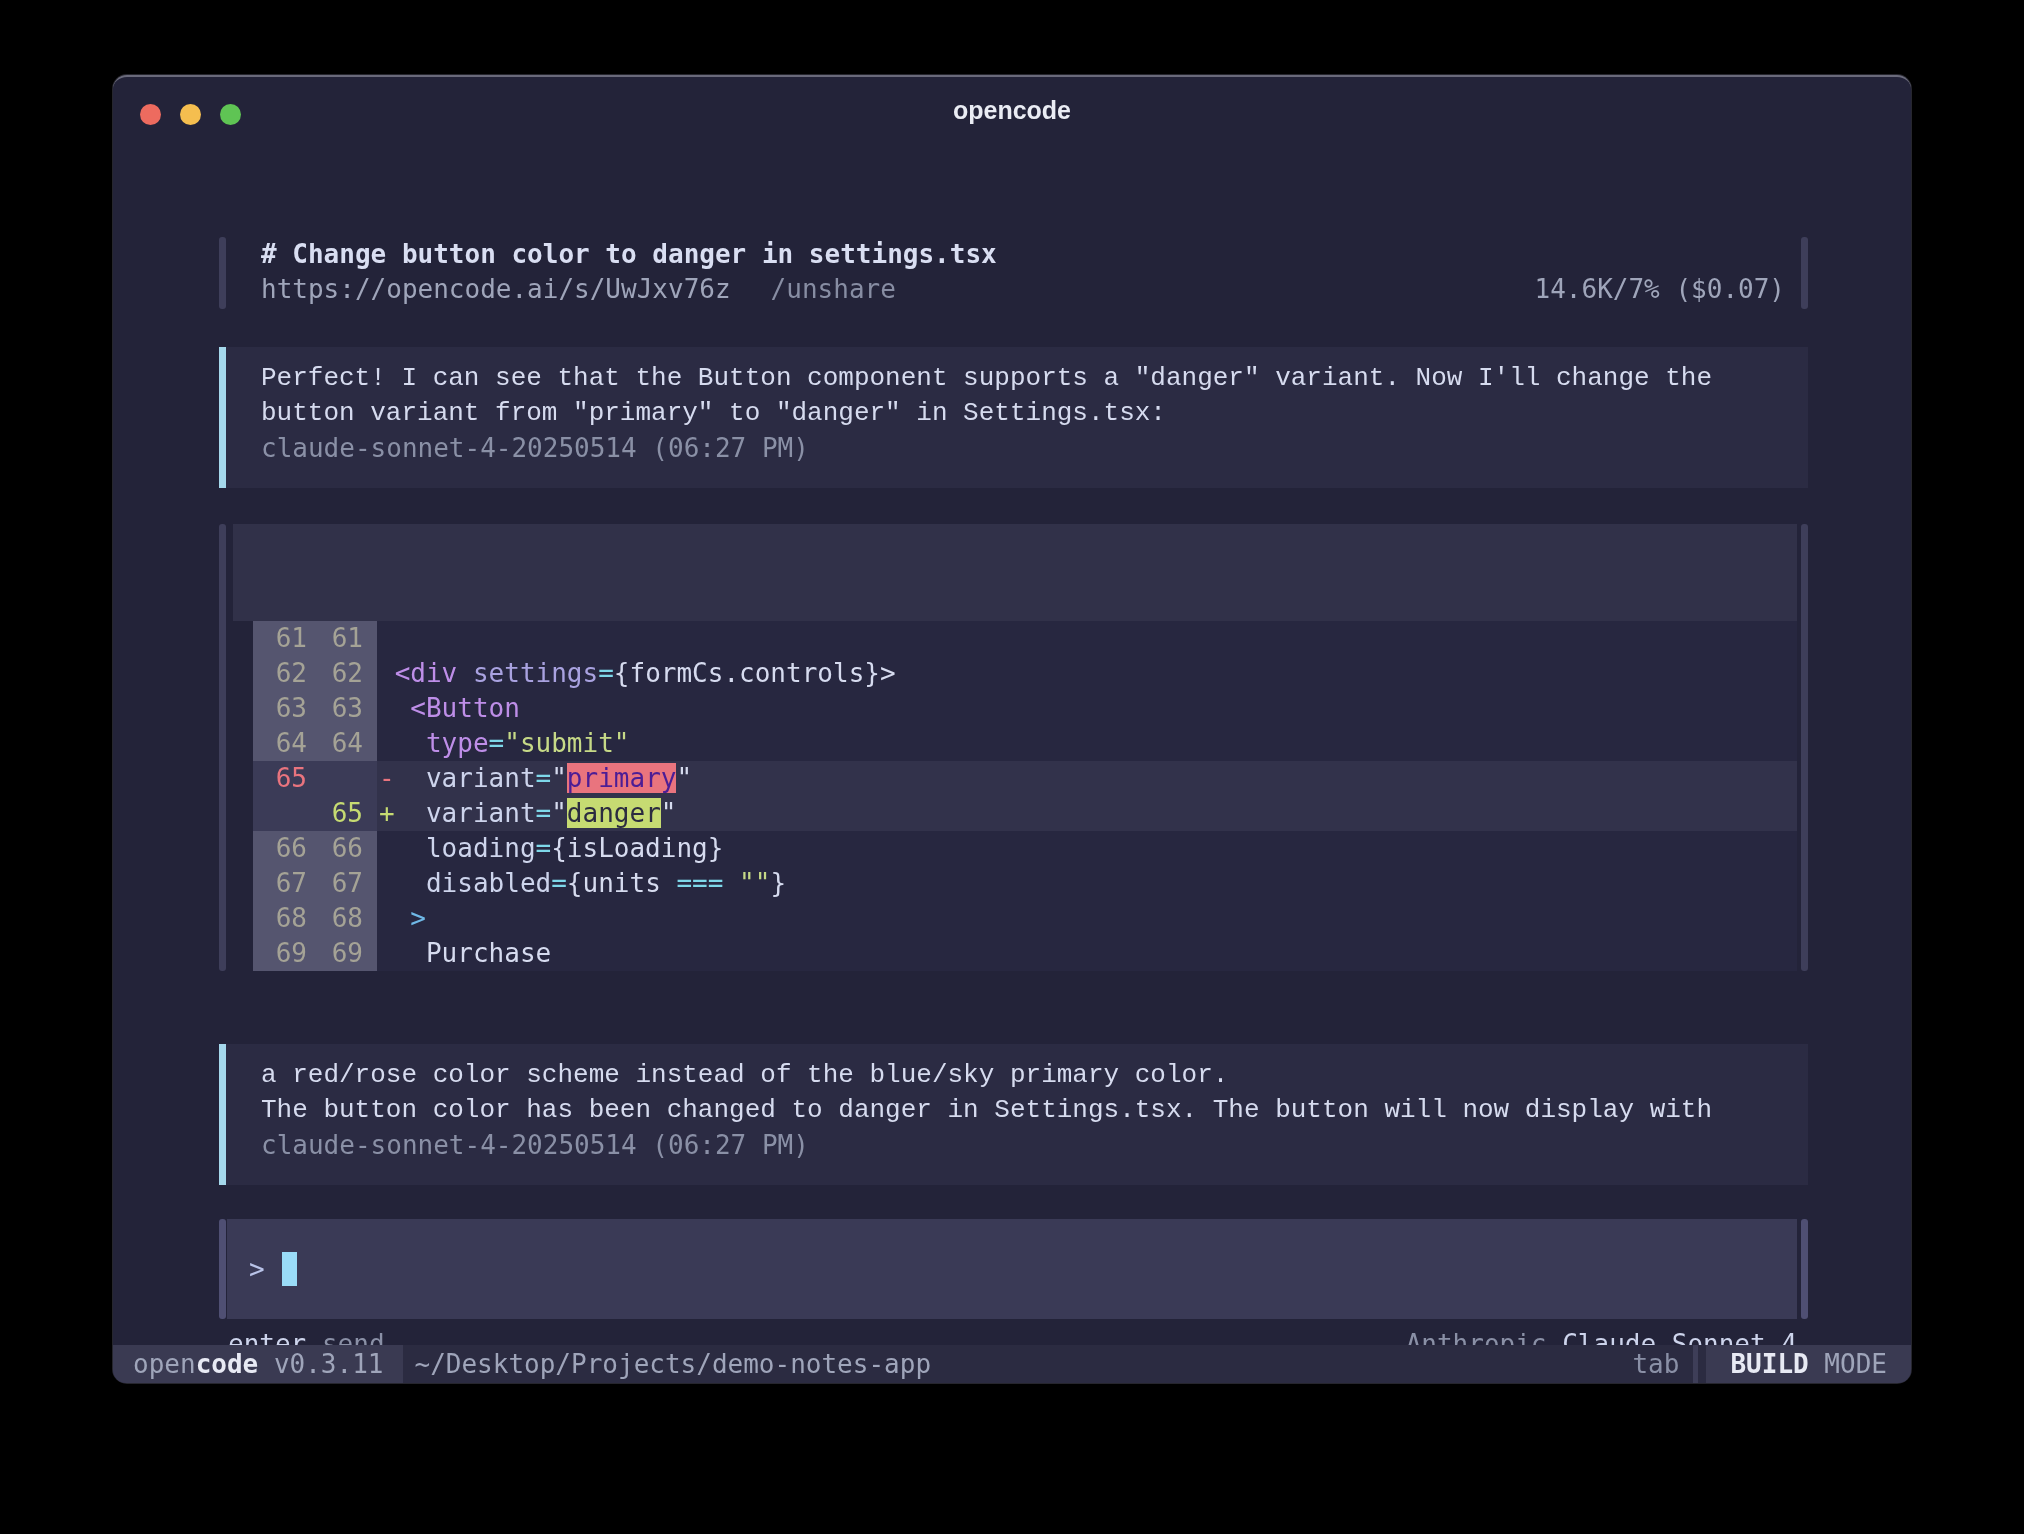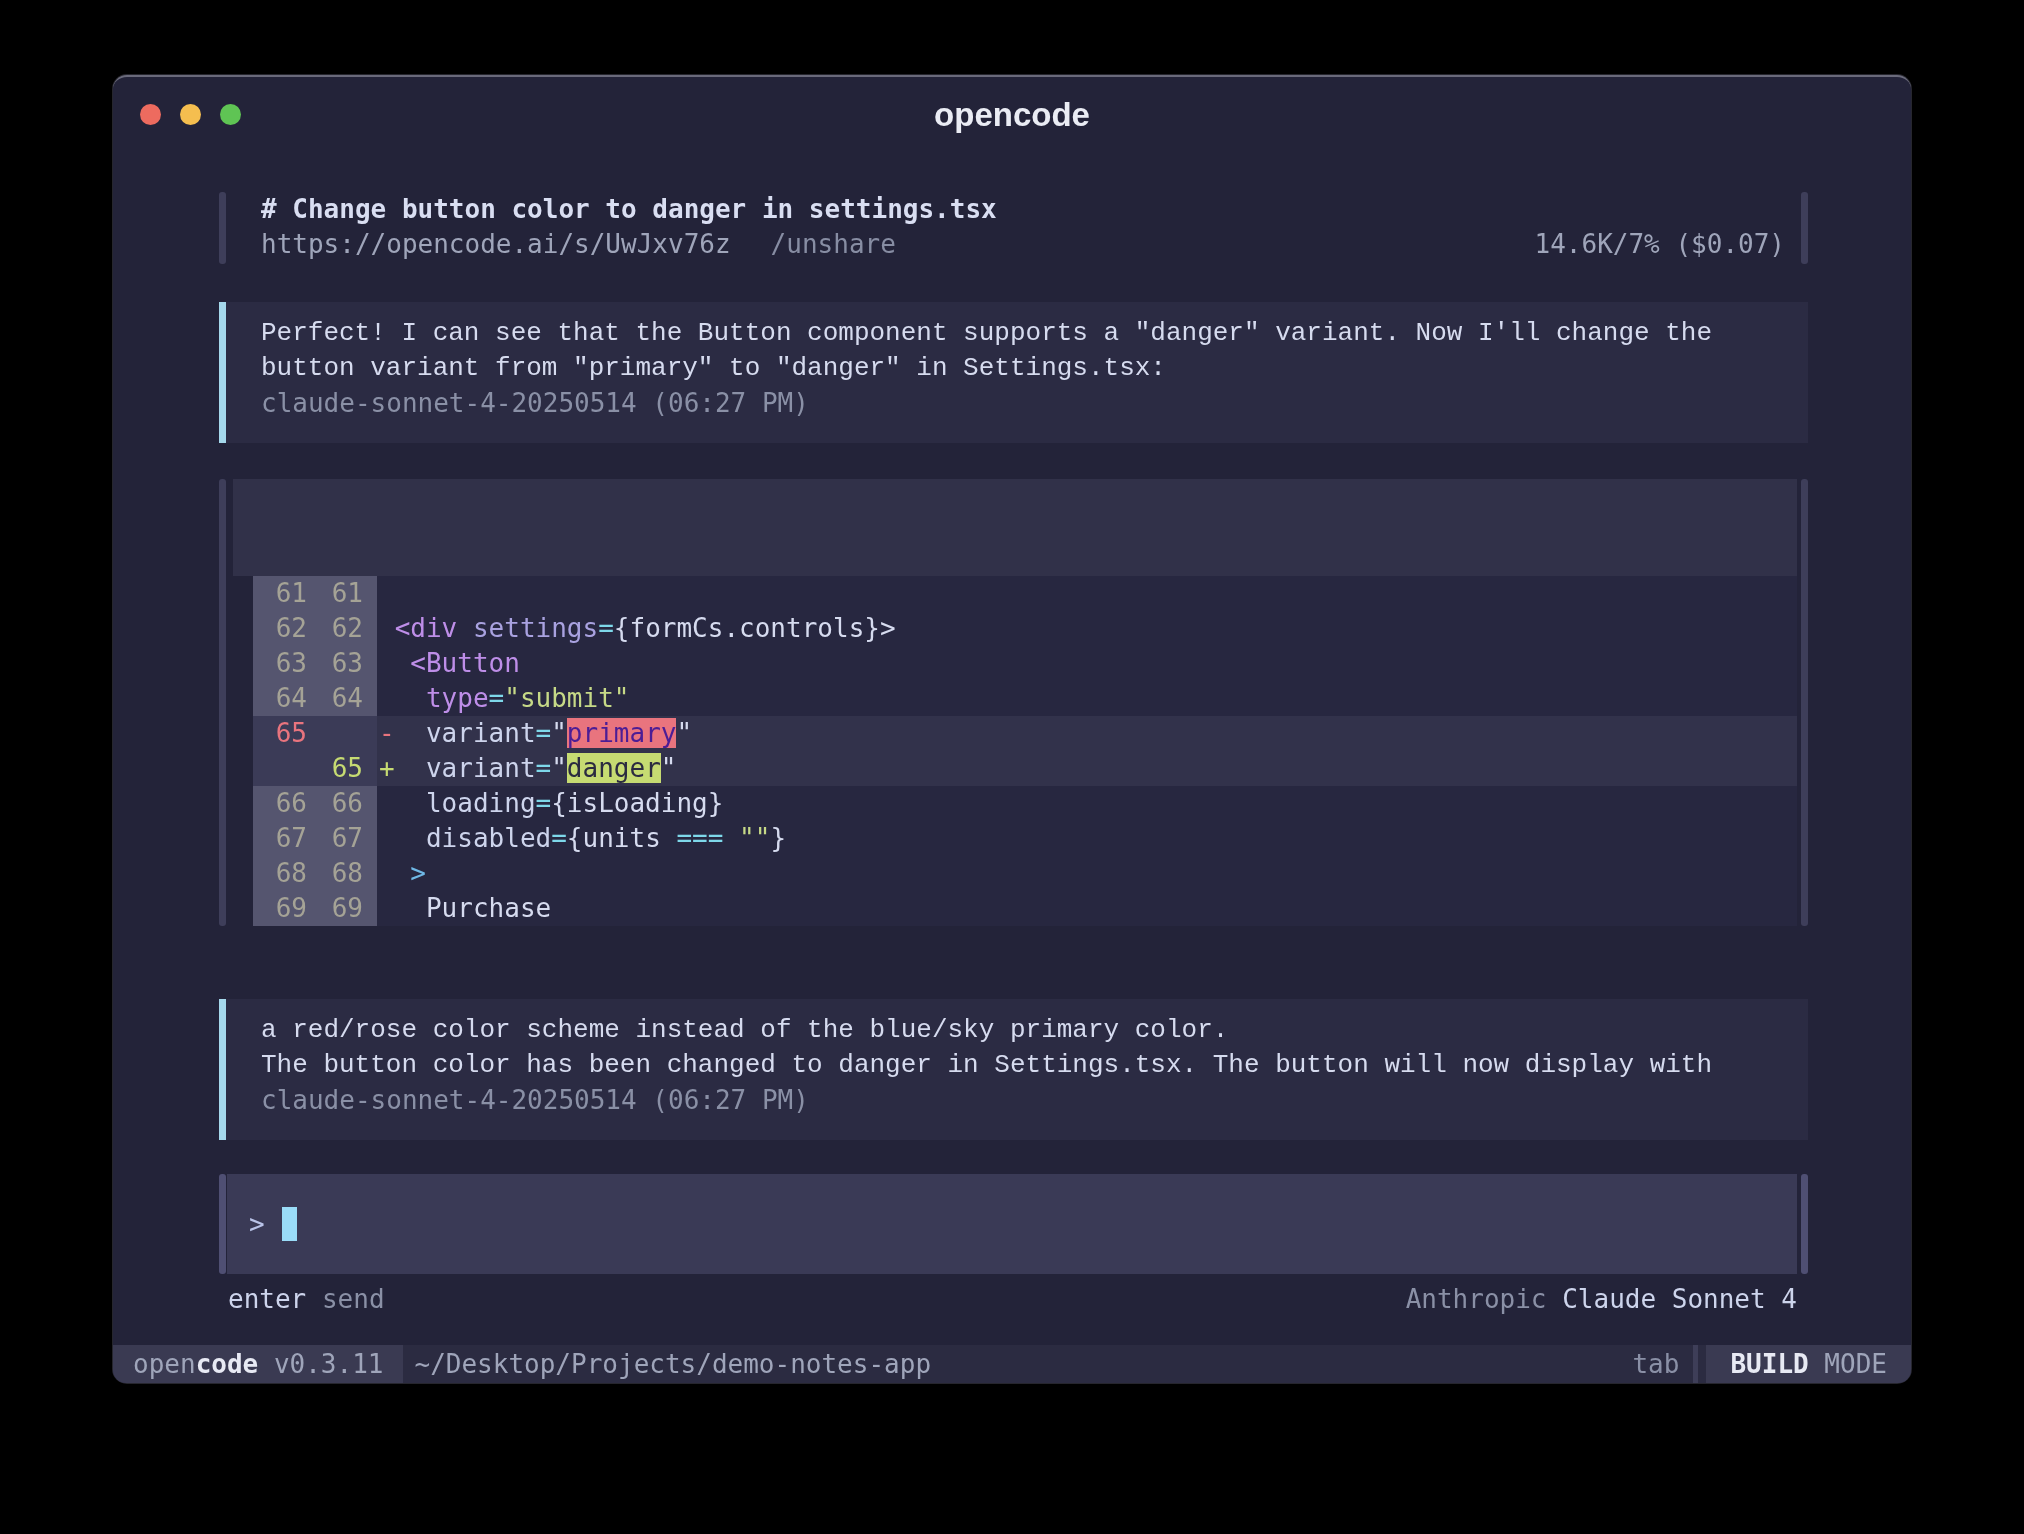--- a/index.html
+++ b/index.html
@@ -26,23 +26,23 @@
     border-top:2px solid rgba(165,165,178,.55);
     box-shadow:0 0 0 1px rgba(70,70,84,.55), 0 24px 70px rgba(0,0,0,.8);}
   
   .titlebar{position:absolute;top:0;left:0;right:0;height:66px;}
   .traffic{position:absolute;left:27px;top:27px;display:flex;gap:19px;}
   .dot{width:21px;height:21px;border-radius:50%;display:inline-block;}
   .dot.red{background:#ED6B5F;}
   .dot.yellow{background:#F5BE4F;}
   .dot.green{background:#5FC454;}
   .win-title{position:absolute;left:0;right:0;top:19px;text-align:center;
-    font-family:"Liberation Sans","DejaVu Sans",sans-serif;font-size:33px;font-weight:700;color:#EAECF4;}
-  
-  .band{position:absolute;left:106px;width:1589px;}
+    font-family:"Liberation Sans","DejaVu Sans",sans-serif;font-size:25px;font-weight:700;color:#EAECF4;}
+  
+  .band{position:absolute;left:106px;width:1589px;margin-top:45px;}
   .vbar{position:absolute;top:0;bottom:0;width:7px;background:#3E3E5A;border-radius:3px;}
   .vbar.left{left:0;}
   .vbar.right{left:1582px;}
   
   .session-header{top:115px;height:72px;line-height:35px;}
   .sh-content{position:absolute;left:42px;right:23px;top:0;}
   .sh-title{font-weight:700;color:#D9DEF2;white-space:pre;}
   .sh-line2{display:flex;align-items:baseline;white-space:pre;}
   .url{color:var(--text-gray);}
   .unshare{color:#878DA3;margin-left:40px;}

